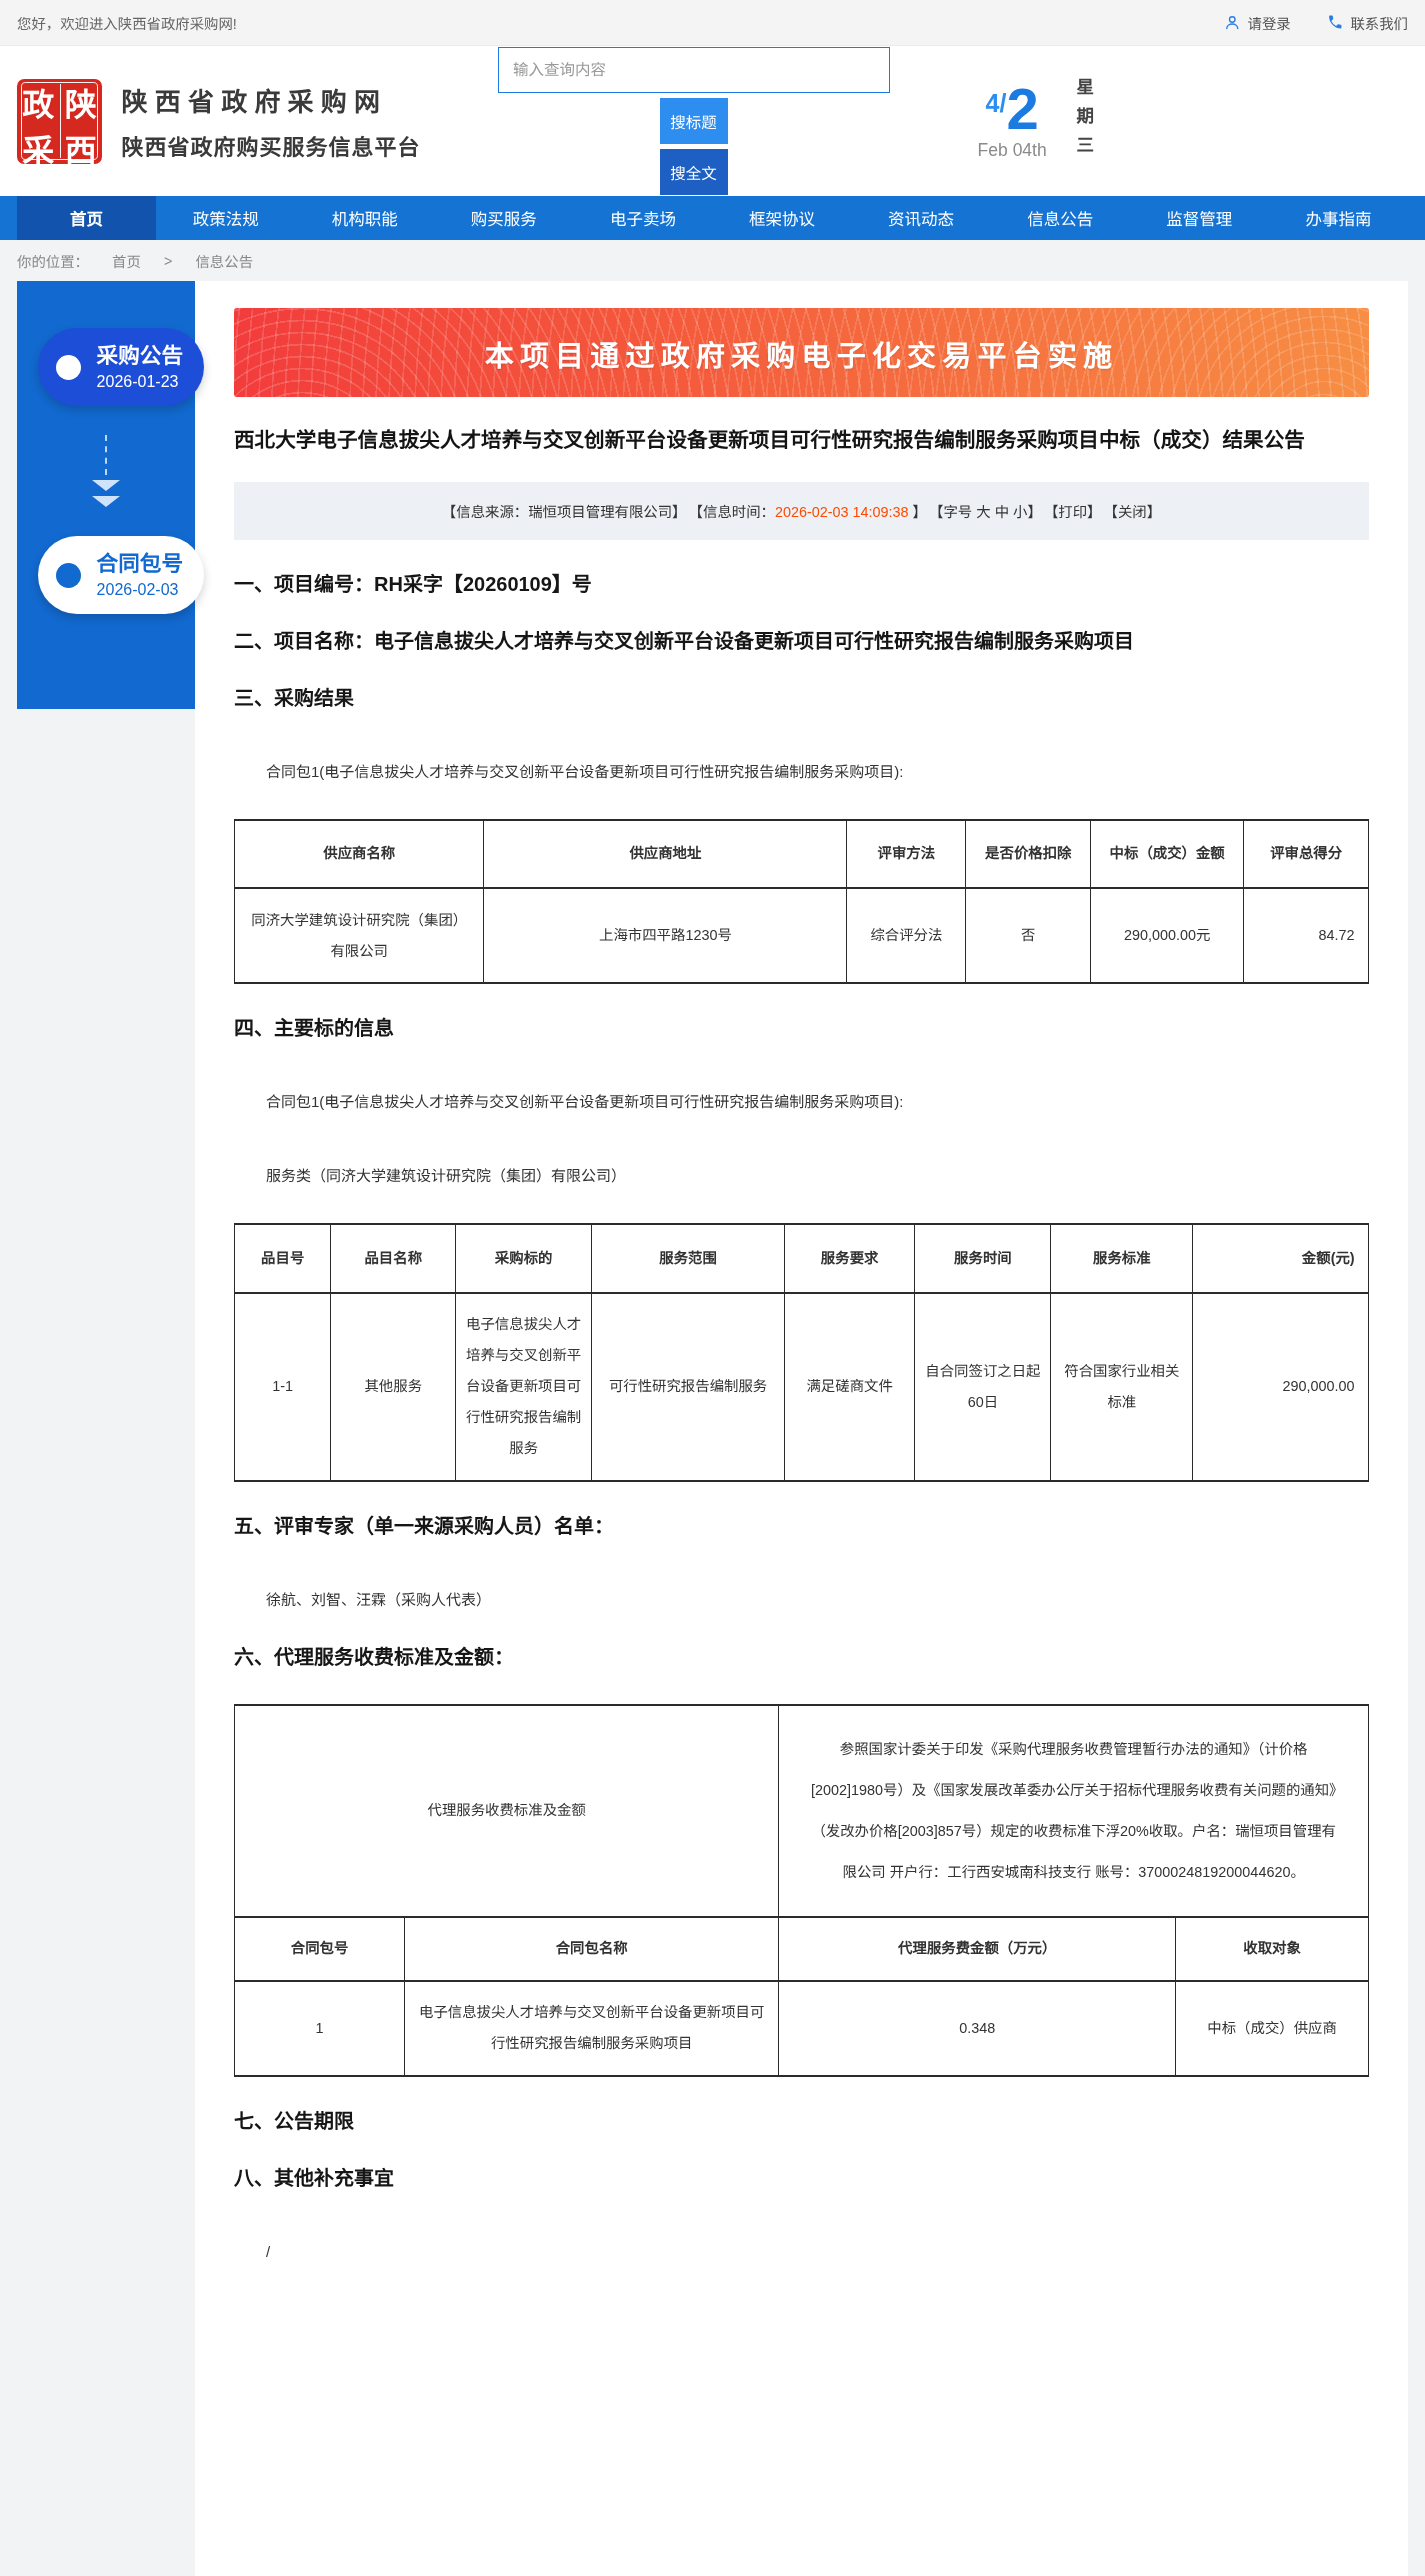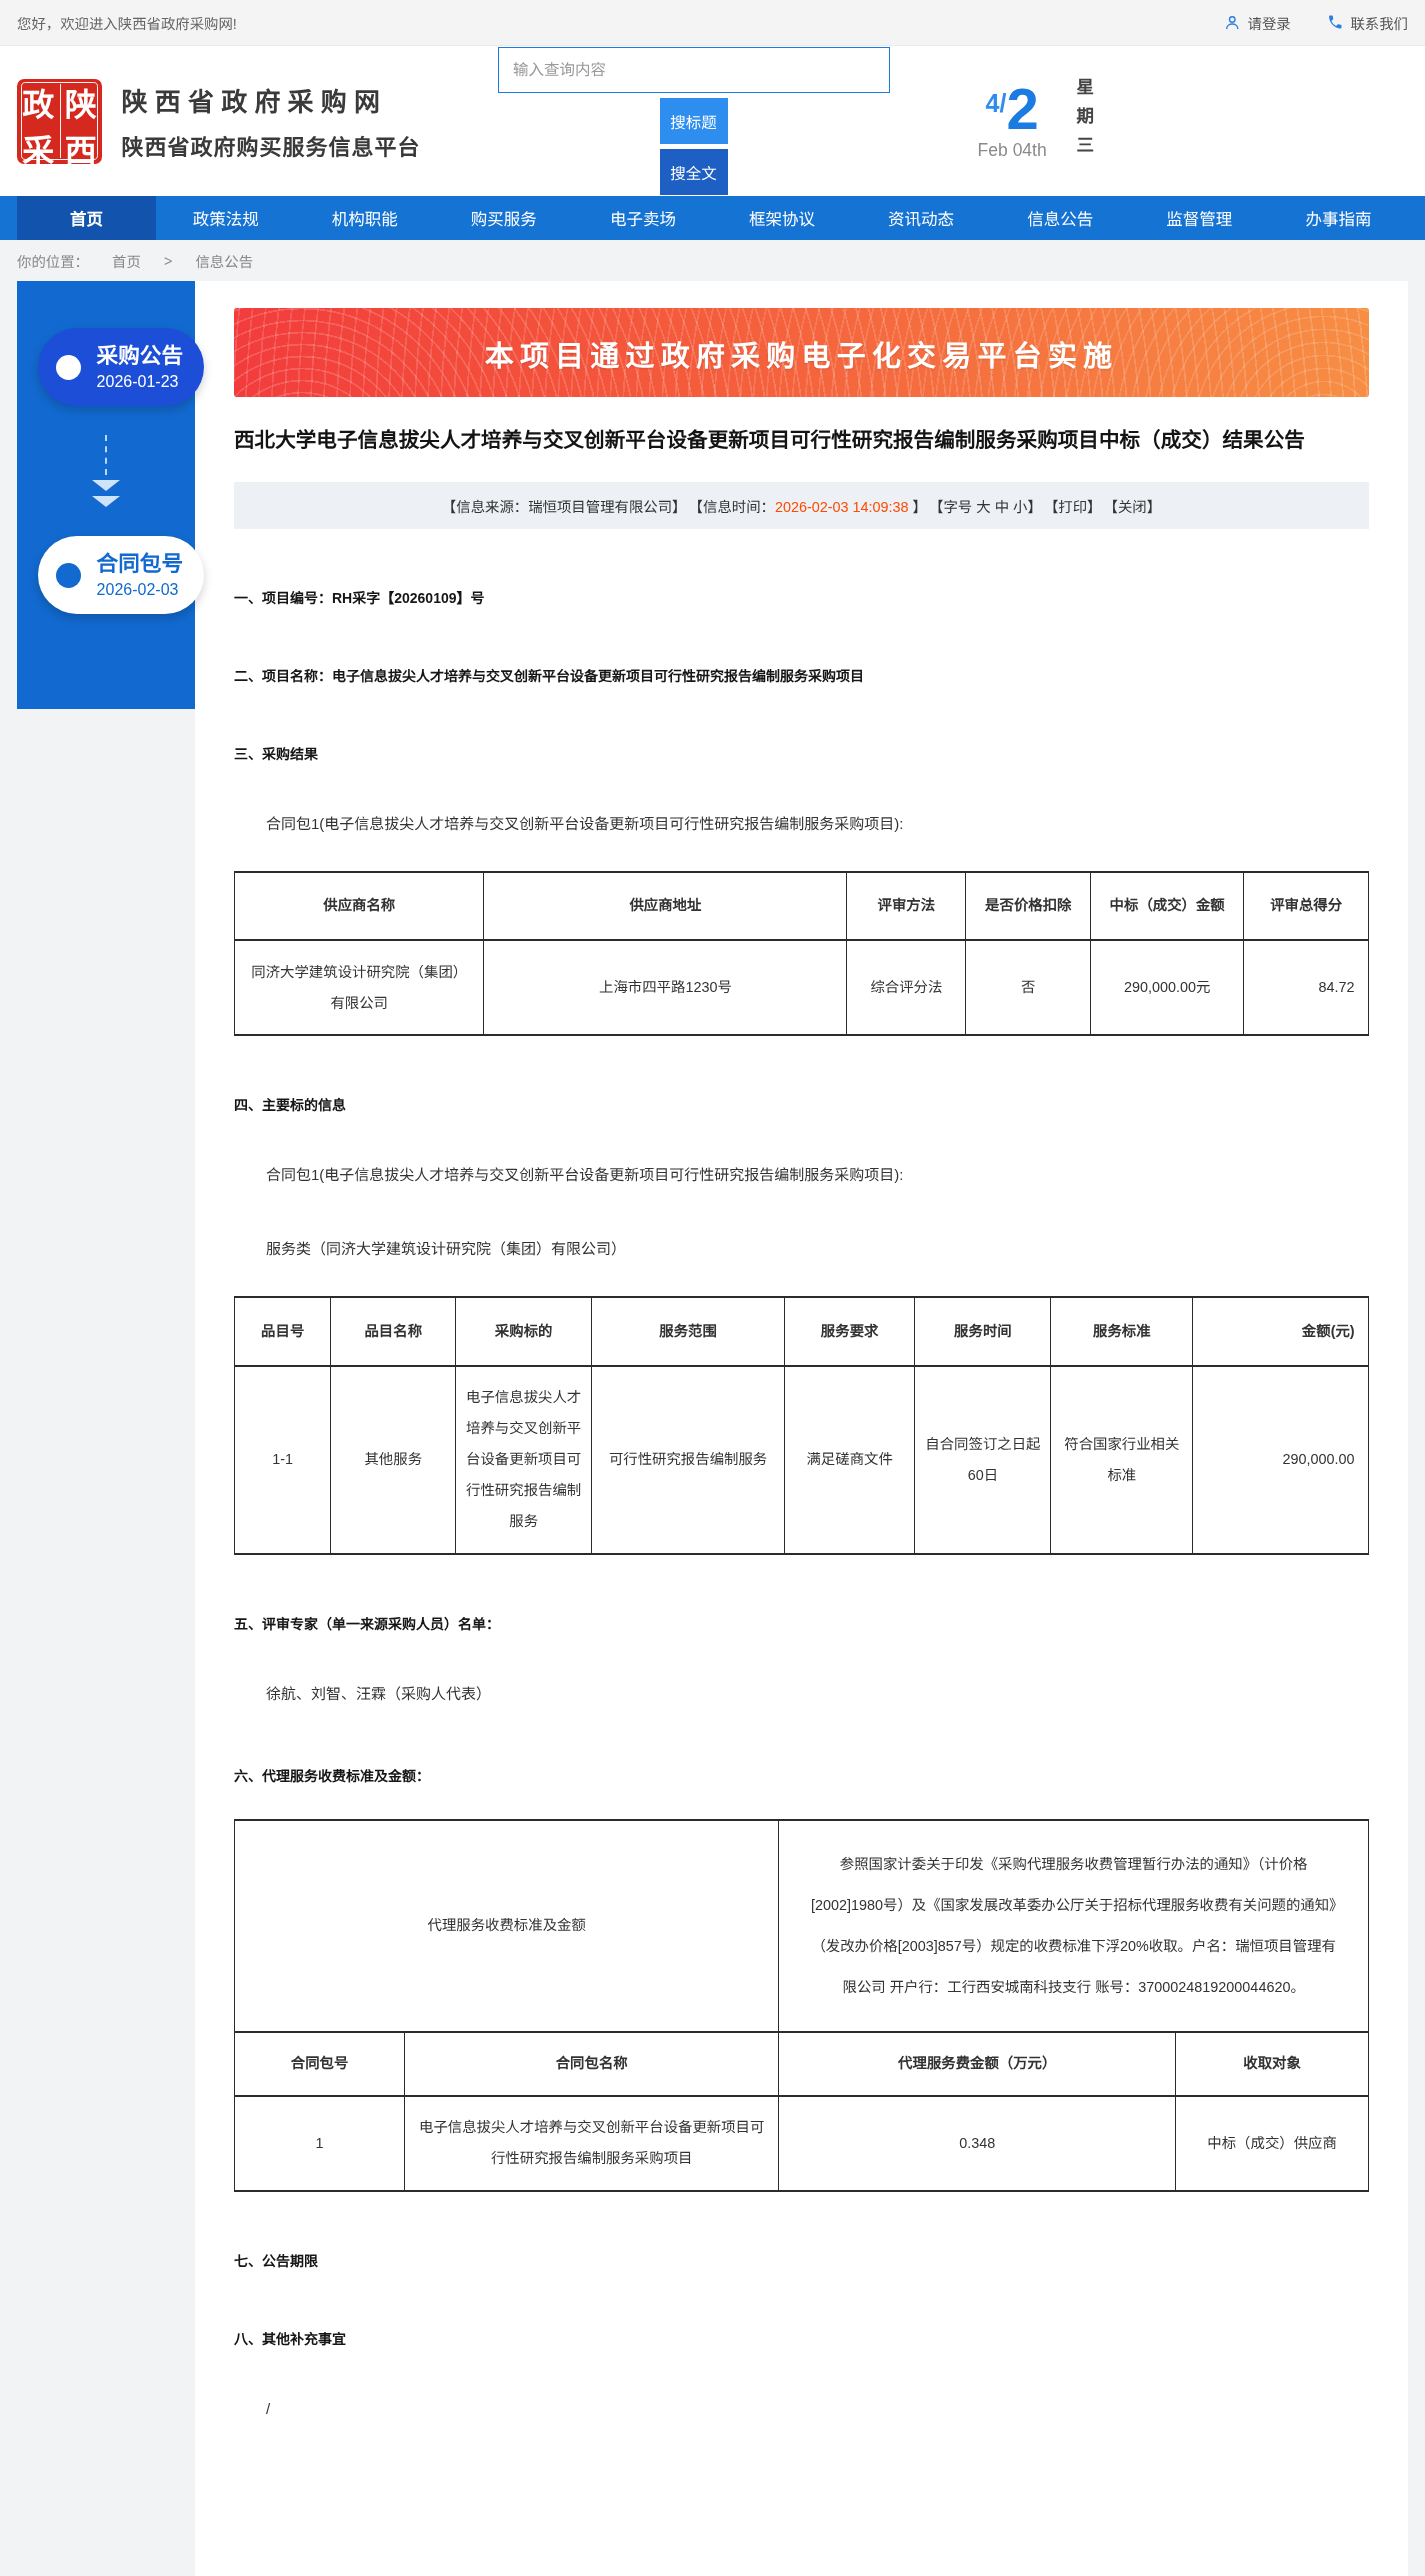--- a/index.html
+++ b/index.html
@@ -120,27 +120,27 @@
       linear-gradient(90deg, #f23c3c 0%, #f4573b 35%, #f78e44 100%);
   }
   .banner span {
     color: #fff; font-size: 29px; font-weight: bold; letter-spacing: 6.2px;
     text-shadow: 0 1px 2.1px rgba(0,0,0,.12);
   }
 
   .art-title { font-size: 20.6px; font-weight: bold; color: #141414; line-height: 1.95; margin-top: 23px; }
 
   .meta {
-    margin-top: 21.6px; background: #edf0f4; height: 47px;
+    margin-top: 21.6px; background: #edf0f4; height: 58px;
     display: flex; align-items: center; justify-content: center;
     font-size: 14.4px; color: #333; gap: 2.1px;
   }
   .meta .red { color: #ff4a00; }
 
-  .sec-h { margin-top: 58px; font-size: 14px; font-weight: bold; color: #161616; }
+  .sec-h { margin-top: 28px; font-size: 20px; font-weight: bold; color: #161616; }
   .sec-p { margin-top: 47px; font-size: 15px; color: #333; padding-left: 32px; line-height: 1.8; }
 
   table { width: 100%; border-collapse: collapse; margin-top: 34px; font-size: 14.4px; color: #333;
     border: 1px solid #2b2b2b; border-top-width: 2.6px; border-bottom-width: 2.6px; }
   th, td { border: 1px solid #2b2b2b; text-align: center; padding: 15.5px 9.3px; line-height: 2.15; }
   thead th { border-bottom-width: 2.1px; font-weight: bold; padding: 19.6px 7.2px; line-height: 1.9; }
   .ta-r { text-align: right; padding-right: 13.4px; }
   .t3 tr.fee td { border-bottom-width: 2.1px; }
   .t3 tr.sub th { border-bottom-width: 2.1px; }
   .t3 .fee-label { font-size: 14.4px; }

